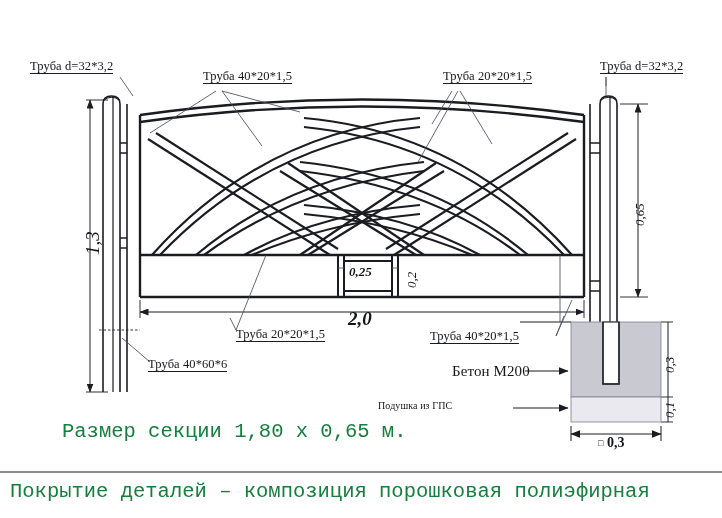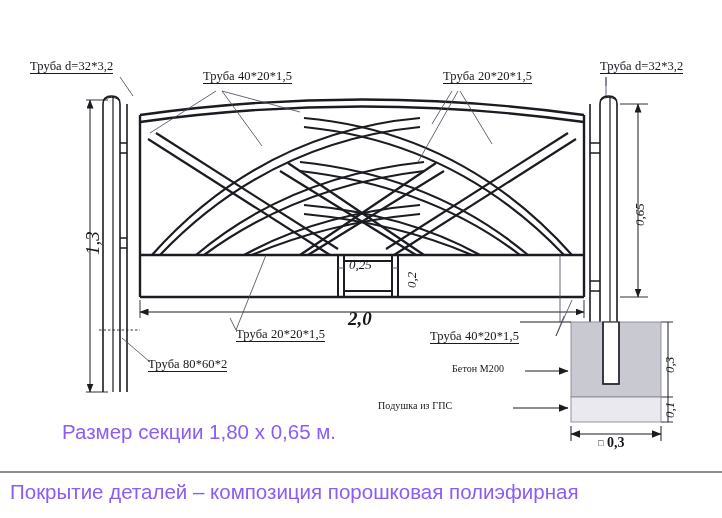--- a/index.html
+++ b/index.html
@@ -54,23 +54,23 @@
   }
   .dim-v {
     transform: rotate(-90deg);
     transform-origin: left top;
   }
   .dim-big {
     font-size: 19px;
   }
   .note {
     position: absolute;
-    font-family: Liberation Sans, sans-serif;
+    font-family: Liberation Mono, monospace;
     font-size: 20.5px;
-    color: #8b5cf6;
+    color: #15803d;
     white-space: nowrap;
   }
   .foot {
     position: absolute;
     font-family: "Liberation Mono", monospace;
     font-size: 12.5px;
     color: #17181e;
     white-space: nowrap;
     border-bottom: 1.3px solid #1b1c22;
     padding-bottom: 1px;
@@ -261,33 +261,33 @@
   <div class="lbl lbl-callout" style="left:203px; top:70px;">Труба 40*20*1,5</div>
 
   <div class="lbl lbl-callout" style="left:443px; top:70px;">Труба 20*20*1,5</div>
 
   <div class="lbl lbl-callout" style="left:600px; top:60px;">Труба d=32*3,2</div>
 
   <div class="lbl lbl-callout" style="left:236px; top:328px;">Труба 20*20*1,5</div>
 
   <div class="lbl lbl-callout" style="left:430px; top:330px;">Труба 40*20*1,5</div>
 
-  <div class="lbl lbl-callout" style="left:148px; top:358px;">Труба 80*60*2</div>
-
-  <div class="lbl lbl-plain" style="left:452px; top:364px; font-size:10px;">Бетон М200</div>
+  <div class="lbl lbl-callout" style="left:148px; top:358px;">Труба 40*60*6</div>
+
+  <div class="lbl lbl-plain" style="left:452px; top:364px; font-size:15px;">Бетон М200</div>
 
   <div class="lbl lbl-plain" style="left:378px; top:401px; font-size:10px;">Подушка из ГПС</div>
 
   <div class="dim dim-v dim-big" style="left:82px; top:255px;">1,3</div>
 
   <div class="dim dim-v" style="left:632px; top:226px;">0,65</div>
 
   <div class="dim dim-big" style="left:348px; top:308px;font-weight:bold;">2,0</div>
 
-  <div class="dim" style="left:349px; top:257px;">0,25</div>
+  <div class="dim" style="left:349px; top:264px;font-weight:bold;">0,25</div>
 
   <div class="dim dim-v" style="left:404px; top:288px;">0,2</div>
 
   <div class="dim dim-v" style="left:662px; top:373px;">0,3</div>
 
   <div class="dim dim-v" style="left:662px; top:418px;">0,1</div>
 
   <div class="dim" style="left:598px; top:435px; font-style:normal; font-weight:bold; font-size:14px;font-family:Liberation Serif, serif;">
     <span class="sq">□</span>
     <span>0,3</span>

